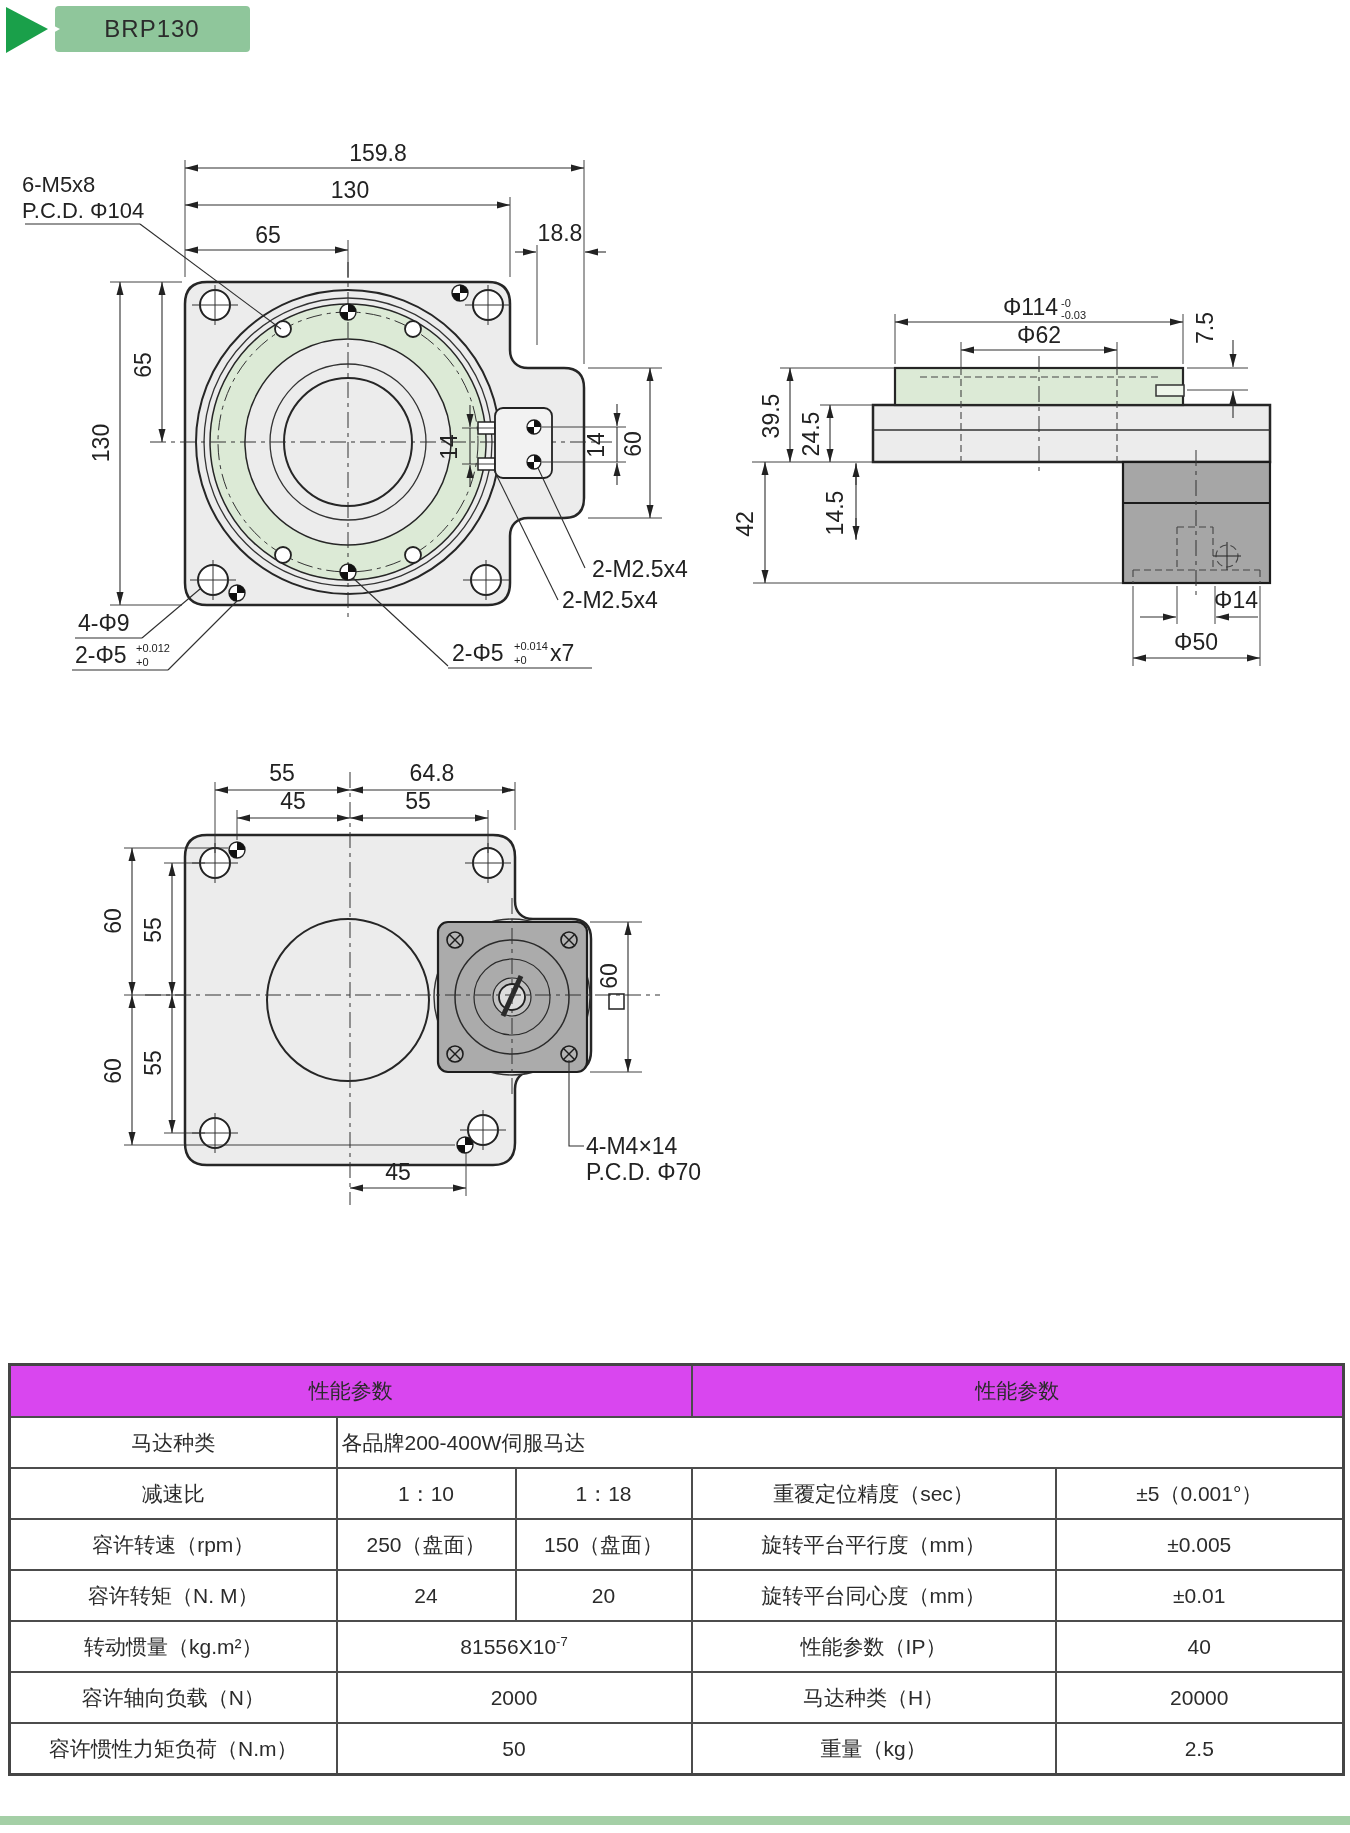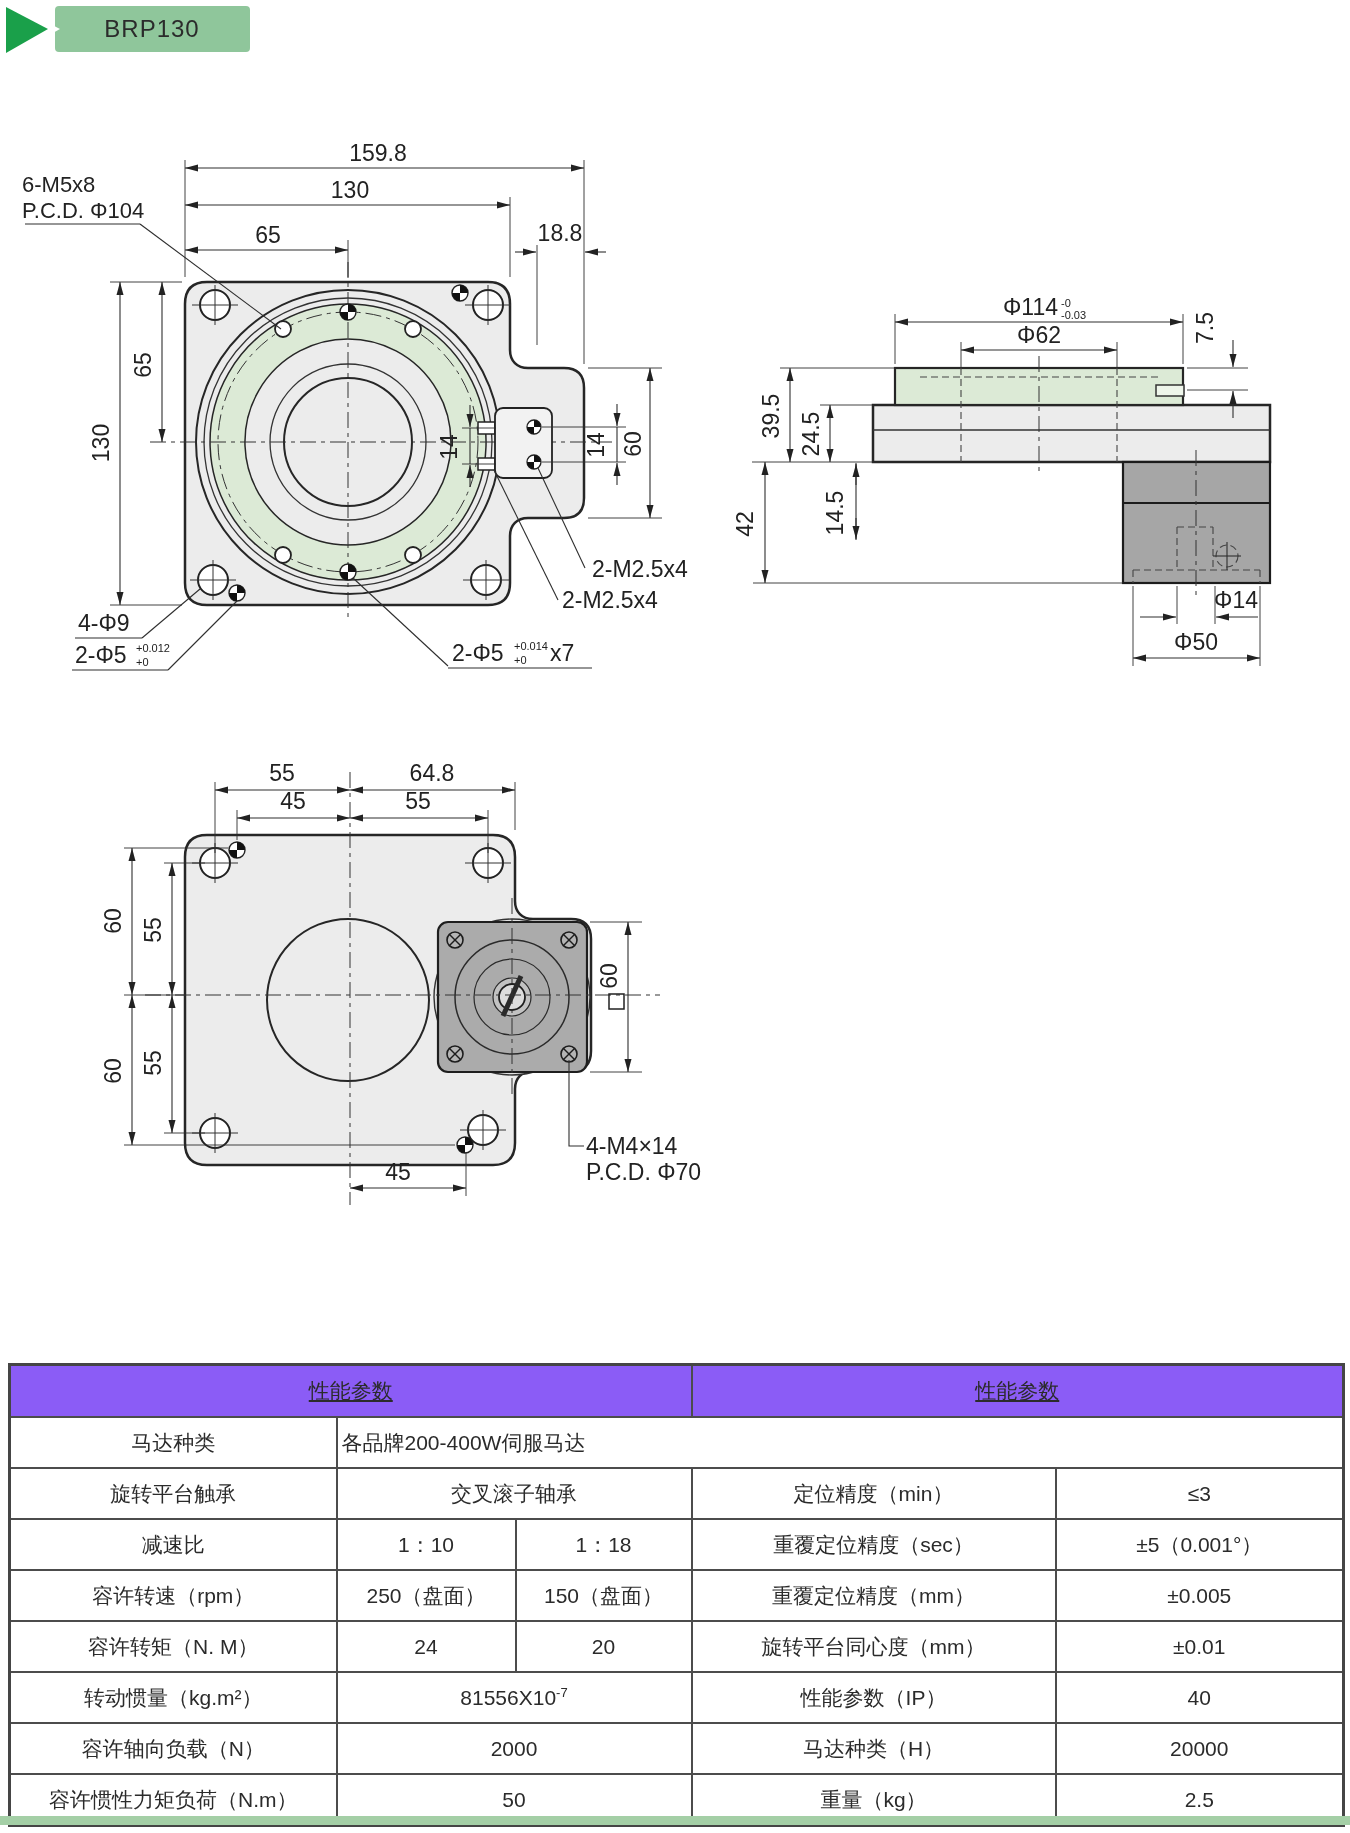--- a/index.html
+++ b/index.html
@@ -15,21 +15,21 @@
   .med{stroke:#262626;stroke-width:2;fill:none;}
   .dim{stroke:#2e2e2e;stroke-width:1.1;fill:none;}
   .ext{stroke:#2e2e2e;stroke-width:0.9;fill:none;}
   .cl{stroke:#333;stroke-width:1;fill:none;stroke-dasharray:16 5 4 5;}
   .hid{stroke:#444;stroke-width:1.1;fill:none;stroke-dasharray:7 4;}
   
   table.spec{position:absolute;left:8px;top:1363px;width:1334px;border-collapse:collapse;
      table-layout:fixed;font-size:21px;color:#2b2b2b;text-align:center;
      border:3px solid #454545;}
   table.spec td{border:2px solid #4c4c4c;height:49px;padding:0 4px;overflow:hidden;}
-  table.spec tr.hd td{background:#8b5cf6;height:50px;text-decoration:underline;}
+  table.spec tr.hd td{background:#d946ef;height:50px;}
   table.spec sup{font-size:13px;}
   #bottombar{position:absolute;left:0;top:1816px;width:1350px;height:9px;background:#a4cfa6;}
 </style>
 </head>
 <body>
 
 <div id="page">
 
   <svg style="position:absolute;left:0;top:0" width="300" height="64" viewBox="0 0 300 64">
     <rect x="55" y="6" width="195" height="46" rx="4" fill="#8fc69b"></rect>
@@ -302,37 +302,31 @@
       <td colspan="3">性能参数</td>
       <td colspan="2">性能参数</td>
     </tr>
     <tr>
       <td>马达种类</td>
       <td colspan="4">
         <div style="width:51%;text-align:left">各品牌200-400W伺服马达</div>
       </td>
     </tr>
     <tr>
-      <td>旋转平台触承</td>
-      <td colspan="2">交叉滚子轴承</td>
-      <td>定位精度（min）</td>
-      <td>≤3</td>
-    </tr>
-    <tr>
       <td>减速比</td>
       <td>1：10</td>
       <td>1：18</td>
       <td>重覆定位精度（sec）</td>
       <td>±5（0.001°）</td>
     </tr>
     <tr>
       <td>容许转速（rpm）</td>
       <td>250（盘面）</td>
       <td>150（盘面）</td>
-      <td>重覆定位精度（mm）</td>
+      <td>旋转平台平行度（mm）</td>
       <td>±0.005</td>
     </tr>
     <tr>
       <td>容许转矩（N. M）</td>
       <td>24</td>
       <td>20</td>
       <td>旋转平台同心度（mm）</td>
       <td>±0.01</td>
     </tr>
     <tr>

